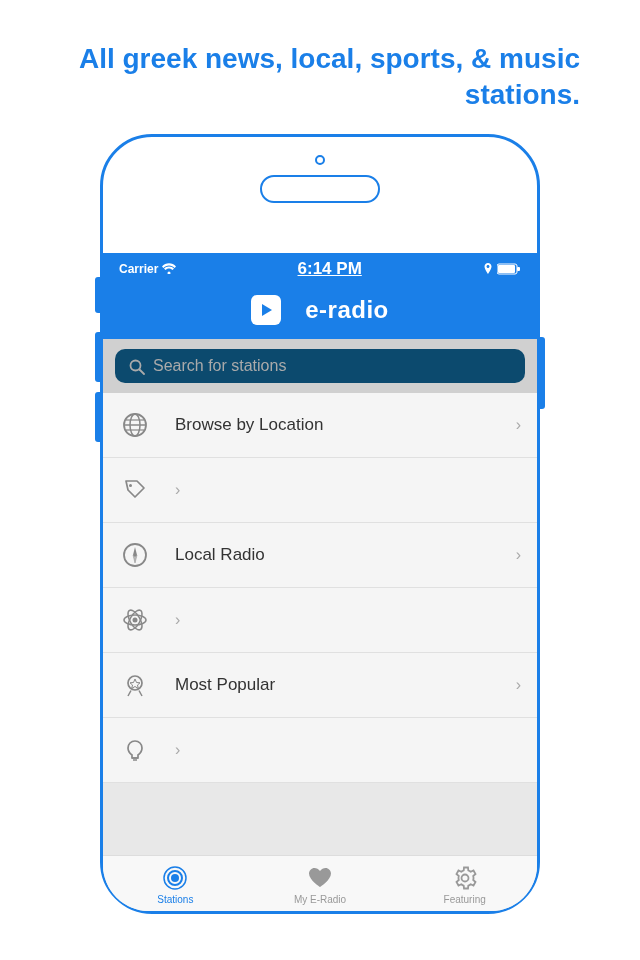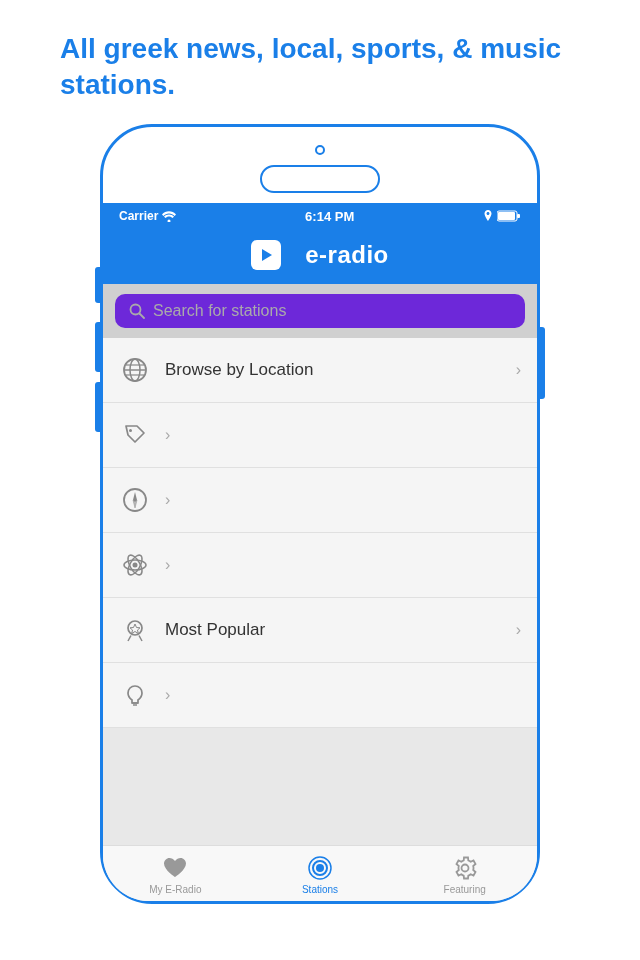--- a/index.html
+++ b/index.html
@@ -11,22 +11,22 @@
       overflow: hidden;
       display: flex;
       flex-direction: column;
       align-items: center;
     }
 
     .tagline {
       color: #1a7fe8;
       font-size: 28px;
       font-weight: 700;
-      text-align: left;
-      padding: 31px 60px 20px;
+      text-align: right;
+      padding: 41px 60px 20px;
       line-height: 1.3;
     }
 
     .phone-wrapper {
       position: relative;
       width: 440px;
       height: 780px;
       border: 3px solid #1a7fe8;
       border-radius: 52px;
       background: #fff;
@@ -99,35 +99,36 @@
     }
 
     
     .screen {
       width: 100%;
       flex: 1;
       display: flex;
       flex-direction: column;
       overflow: hidden;
       border-radius: 0 0 46px 46px;
+      margin-top: 40px;
     }
 
     
     .status-bar {
       background: #1a7fe8;
       color: white;
       display: flex;
       justify-content: space-between;
       align-items: center;
       padding: 6px 16px;
       font-size: 12px;
       font-weight: 600;
     }
     .status-left { display: flex; align-items: center; gap: 4px; }
-    .status-center { font-size: 13px; font-weight: 600; }
+    .status-center { font-size: 17px; font-weight: 600; text-decoration: underline; }
     .status-right { display: flex; align-items: center; gap: 4px; font-size: 11px; }
 
     
     .app-header {
       background: #1a7fe8;
       display: flex;
       justify-content: center;
       align-items: center;
       padding: 10px 0 14px;
       gap: 24px;
@@ -159,24 +160,24 @@
       flex-direction: column;
       overflow: hidden;
     }
 
     
     .search-bar-wrapper {
       background: #d0d0d0;
       padding: 10px 12px;
     }
     .search-bar {
-      background: #6d28d9;
+      background: #0c4a6e;
       border-radius: 10px;
       display: flex;
-      align-items: center;
+      align-items: flex-end;
       padding: 8px 14px;
       gap: 8px;
     }
     .search-placeholder {
       color: #aaa;
       font-size: 16px;
     }
 
     
     .menu-list {
@@ -186,21 +187,21 @@
       flex-direction: column;
     }
 
     .menu-item {
       background: #f5f5f5;
       display: flex;
       align-items: center;
       padding: 16px 16px;
       border-bottom: 1px solid #e0e0e0;
       cursor: pointer;
-      gap: 14px;
+      gap: 24px;
     }
 
     .menu-icon {
       width: 32px;
       height: 32px;
       display: flex;
       align-items: center;
       justify-content: center;
       flex-shrink: 0;
     }
@@ -349,20 +350,21 @@
         </div>
 
         <div class="menu-item">
           <div class="menu-icon">
             <svg width="28" height="28" viewBox="0 0 28 28" fill="none">
               <circle cx="14" cy="14" r="11" stroke="#888" stroke-width="1.8"></circle>
               <polygon points="14,6 16,14 14,16 12,14" fill="#888"></polygon>
               <polygon points="14,22 12,14 14,16 16,14" fill="#bbb" stroke="#888" stroke-width="0.5"></polygon>
             </svg>
           </div>
+          <span class="menu-label">Local Radio</span>
           <span class="menu-chevron">›</span>
         </div>
 
         <div class="menu-item">
           <div class="menu-icon">
             <svg width="28" height="28" viewBox="0 0 28 28" fill="none">
               <circle cx="14" cy="14" r="2.5" fill="#888"></circle>
               <ellipse cx="14" cy="14" rx="11" ry="5" stroke="#888" stroke-width="1.5" fill="none"></ellipse>
               <ellipse cx="14" cy="14" rx="11" ry="5" stroke="#888" stroke-width="1.5" fill="none" transform="rotate(60 14 14)"></ellipse>
               <ellipse cx="14" cy="14" rx="11" ry="5" stroke="#888" stroke-width="1.5" fill="none" transform="rotate(120 14 14)"></ellipse>
@@ -394,36 +396,36 @@
           </div>
           <span class="menu-chevron">›</span>
         </div>
 
       </div>
 
       <div class="tab-bar">
 
         <div class="tab-item">
           <div class="tab-icon">
-            <svg width="26" height="24" viewBox="0 0 26 24" fill="#999">
-              <path d="M13 21 C13 21 2 14 2 7.5 C2 4.5 4.5 2 7.5 2 C9.5 2 11.5 3 13 5 C14.5 3 16.5 2 18.5 2 C21.5 2 24 4.5 24 7.5 C24 14 13 21 13 21Z"></path>
-            </svg>
-          </div>
-          <span class="tab-label">My E-Radio</span>
-        </div>
-
-        <div class="tab-item">
-          <div class="tab-icon">
             <svg width="28" height="28" viewBox="0 0 28 28" fill="none">
               <circle cx="14" cy="14" r="4" fill="#1a7fe8"></circle>
               <circle cx="14" cy="14" r="7" stroke="#1a7fe8" stroke-width="2" fill="none"></circle>
               <circle cx="14" cy="14" r="11" stroke="#1a7fe8" stroke-width="1.5" fill="none"></circle>
             </svg>
           </div>
           <span class="tab-label active">Stations</span>
+        </div>
+
+        <div class="tab-item">
+          <div class="tab-icon">
+            <svg width="26" height="24" viewBox="0 0 26 24" fill="#999">
+              <path d="M13 21 C13 21 2 14 2 7.5 C2 4.5 4.5 2 7.5 2 C9.5 2 11.5 3 13 5 C14.5 3 16.5 2 18.5 2 C21.5 2 24 4.5 24 7.5 C24 14 13 21 13 21Z"></path>
+            </svg>
+          </div>
+          <span class="tab-label">My E-Radio</span>
         </div>
 
         <div class="tab-item">
           <div class="tab-icon">
             <svg width="26" height="26" viewBox="0 0 26 26" fill="#999">
               <path d="M13 9.5A3.5 3.5 0 1 0 13 16.5A3.5 3.5 0 1 0 13 9.5Z" fill="none" stroke="#999" stroke-width="1.8"></path>
               <path d="M21.5 13 C21.5 12.3 21.4 11.6 21.2 11 L23.5 9 L21.5 5.5 L18.7 6.8 C18 6.2 17.2 5.7 16.3 5.4 L16 2.5 L12 2.5 L11.7 5.4 C10.8 5.7 10 6.2 9.3 6.8 L6.5 5.5 L4.5 9 L6.8 11 C6.6 11.6 6.5 12.3 6.5 13 C6.5 13.7 6.6 14.4 6.8 15 L4.5 17 L6.5 20.5 L9.3 19.2 C10 19.8 10.8 20.3 11.7 20.6 L12 23.5 L16 23.5 L16.3 20.6 C17.2 20.3 18 19.8 18.7 19.2 L21.5 20.5 L23.5 17 L21.2 15 C21.4 14.4 21.5 13.7 21.5 13Z" fill="none" stroke="#999" stroke-width="1.8"></path>
             </svg>
           </div>
           <span class="tab-label">Featuring</span>

